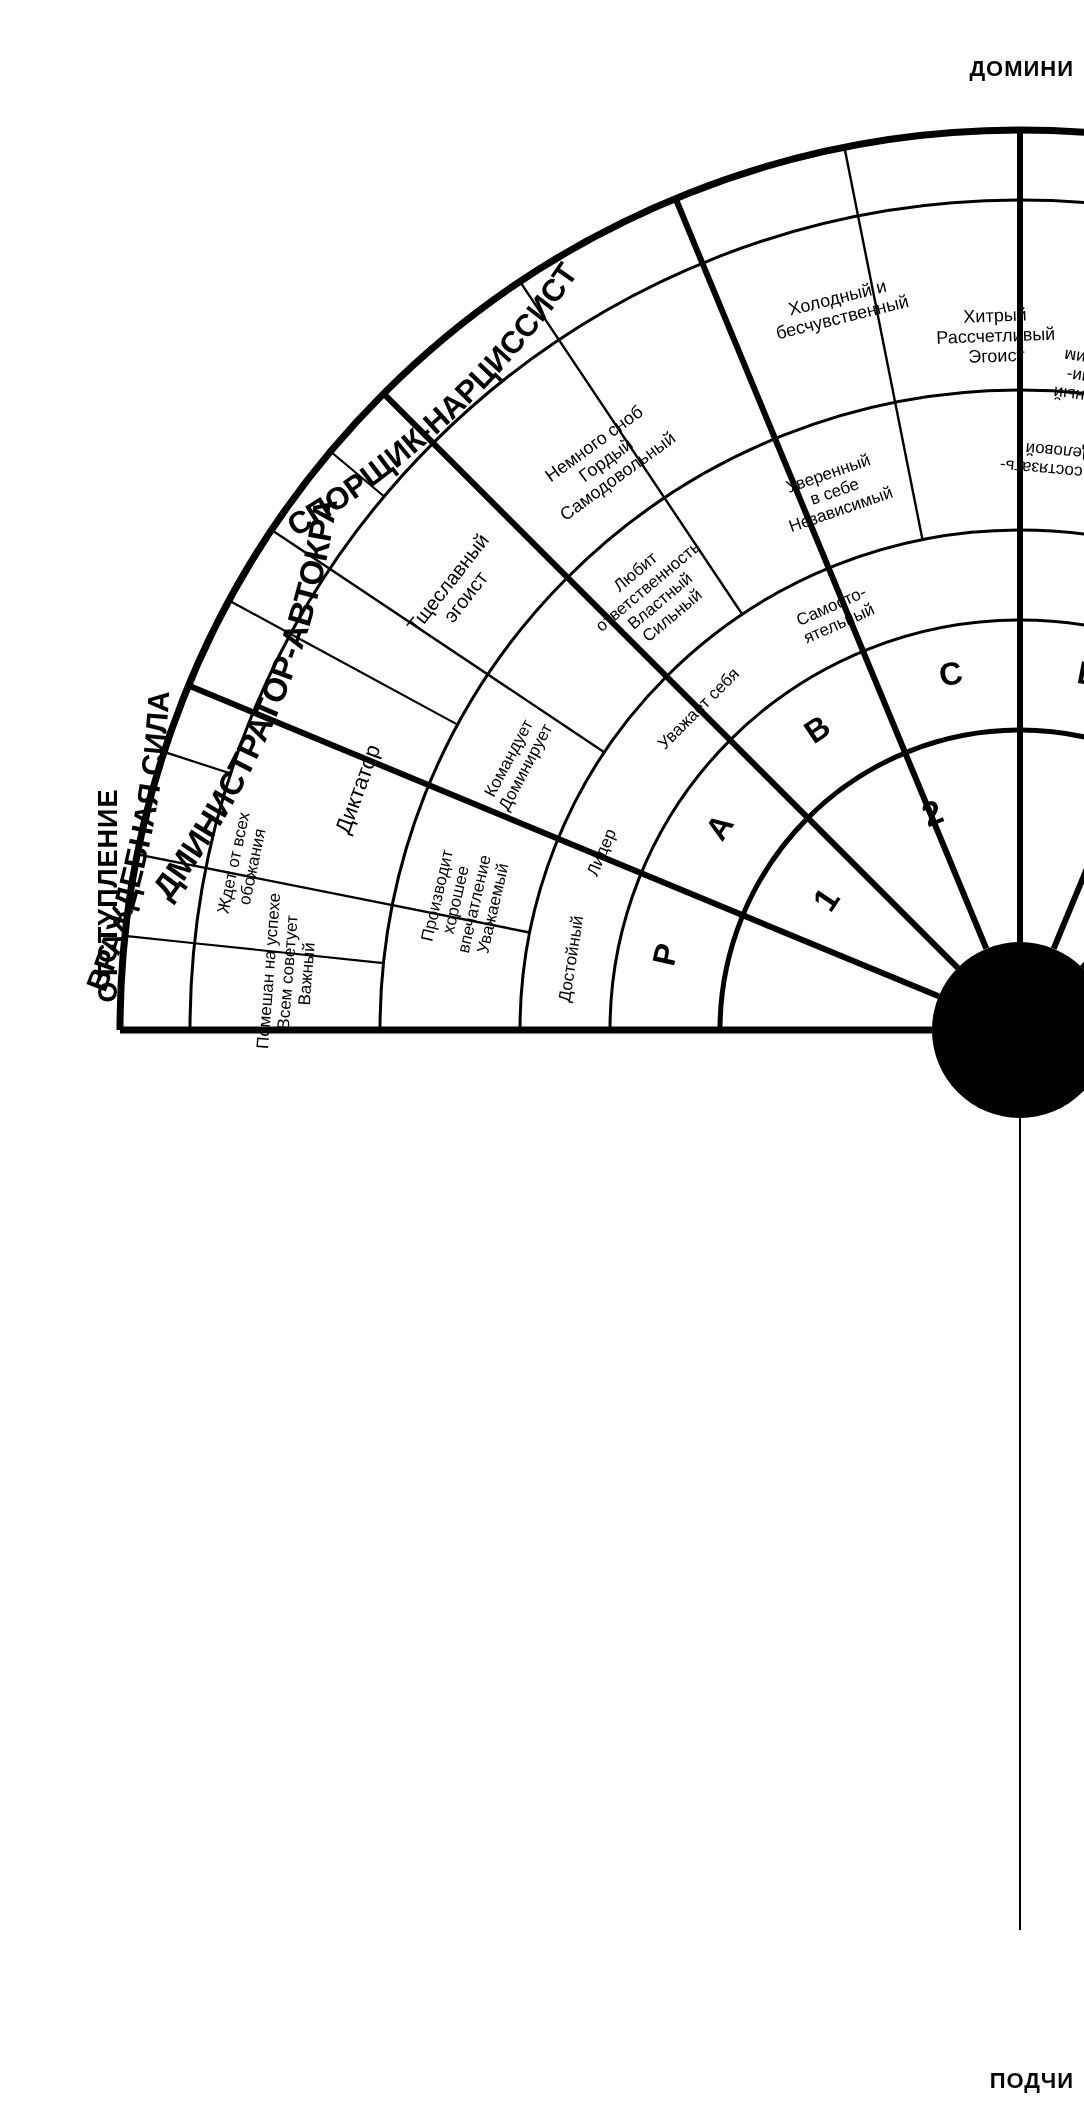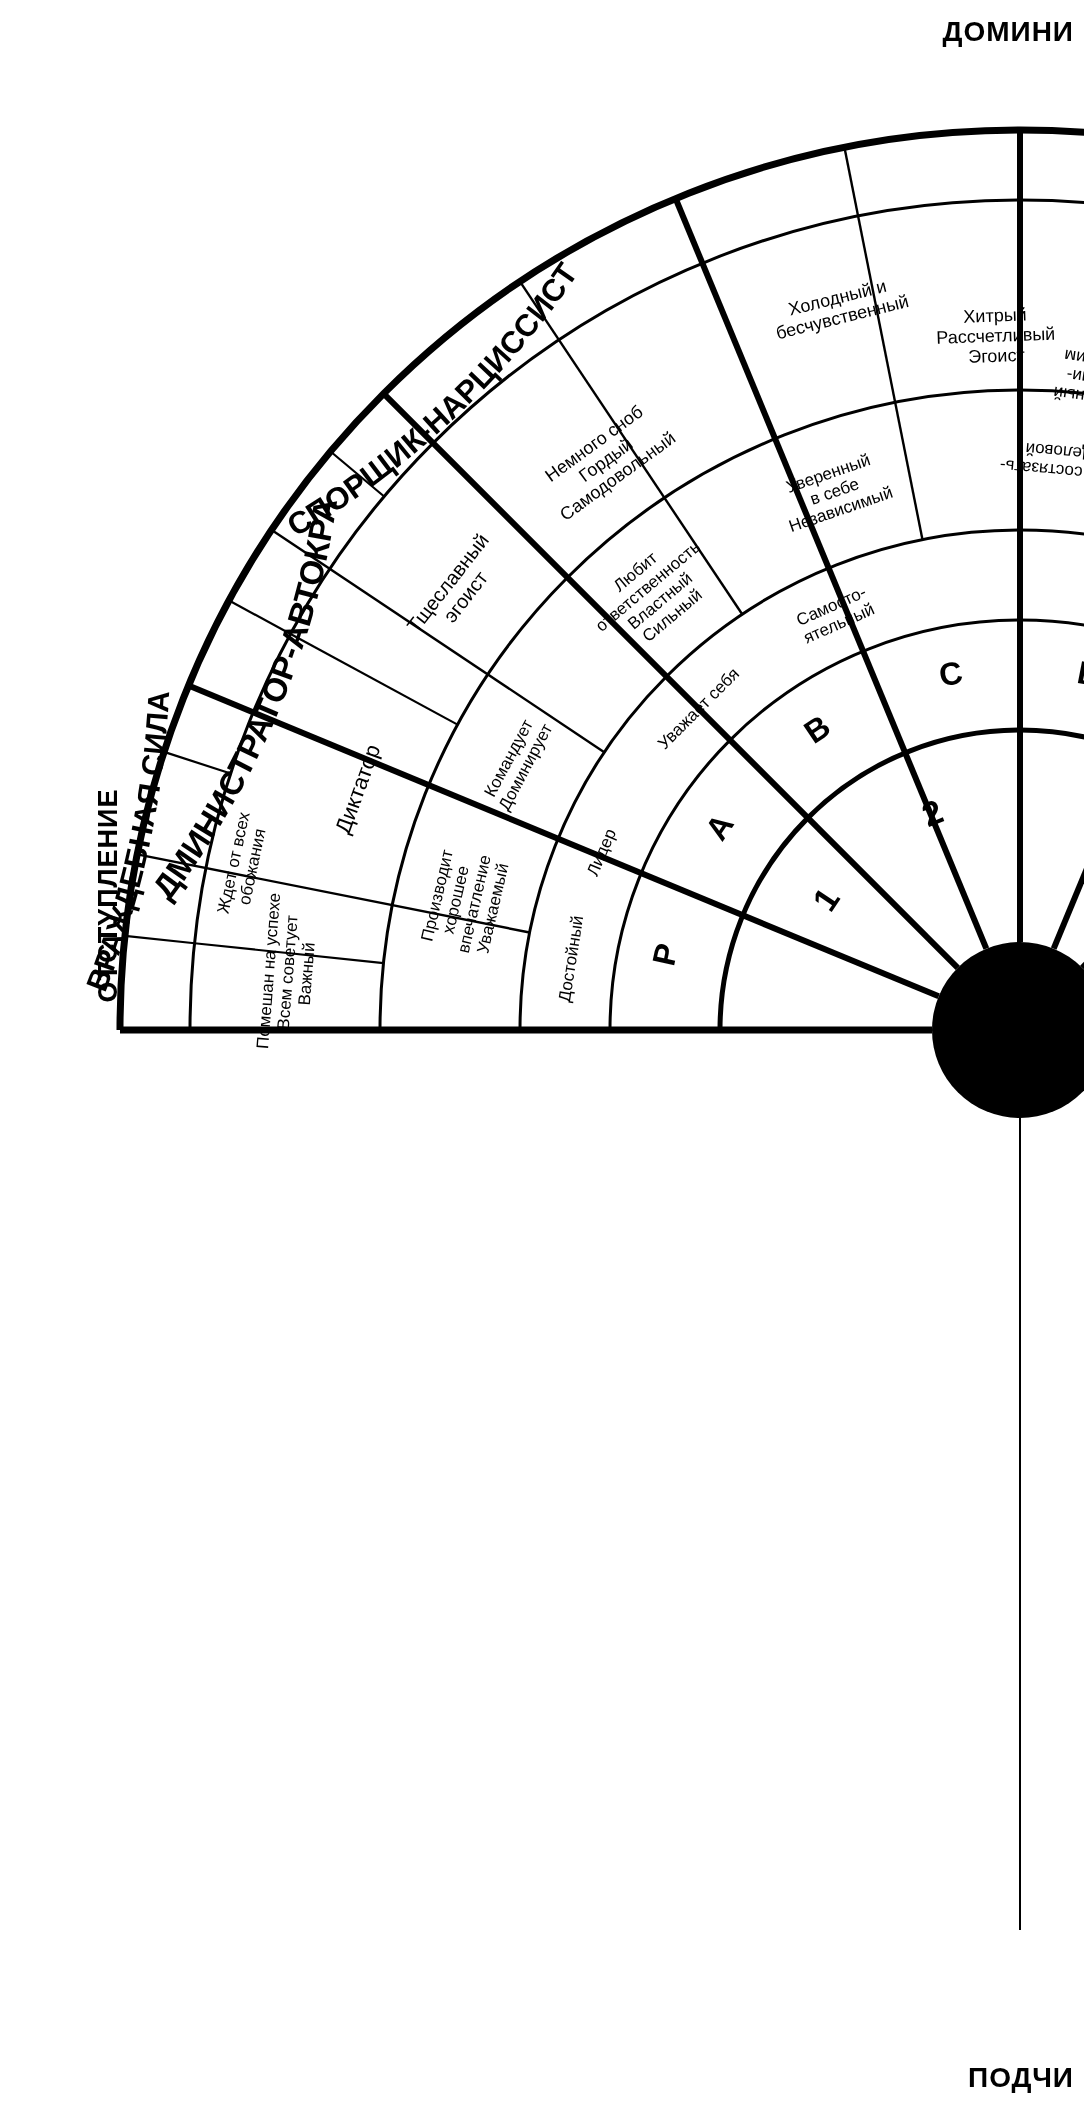--- a/index.html
+++ b/index.html
@@ -1,21 +1,21 @@
 <!DOCTYPE html>
 <html lang="ru"><head>
 <meta charset="utf-8">
 <title>Leary circle diagram</title>
 <style>
   html,body{margin:0;padding:0;background:#fff;}
   body{width:1084px;height:2108px;position:relative;overflow:hidden;
        font-family:"Liberation Sans","DejaVu Sans",sans-serif;color:#000;}
   #stage{position:absolute;left:0;top:0;width:1084px;height:2108px;}
   svg{display:block;}
-  .corner{position:absolute;font-weight:bold;font-size:28px;letter-spacing:1px;}
+  .corner{position:absolute;font-weight:bold;font-size:22px;letter-spacing:1px;margin-top:40px;}
   #lbl-domini{right:10px;top:16px;}
   #lbl-podchi{right:10px;bottom:14px;}
   #lbl-otstup{position:absolute;left:-22px;top:880px;width:260px;text-align:center;
               transform:rotate(-90deg);transform-origin:50% 50%;
               font-weight:bold;font-size:27px;letter-spacing:1px;}
 </style>
 </head>
 <body>
 
 <div id="stage">

